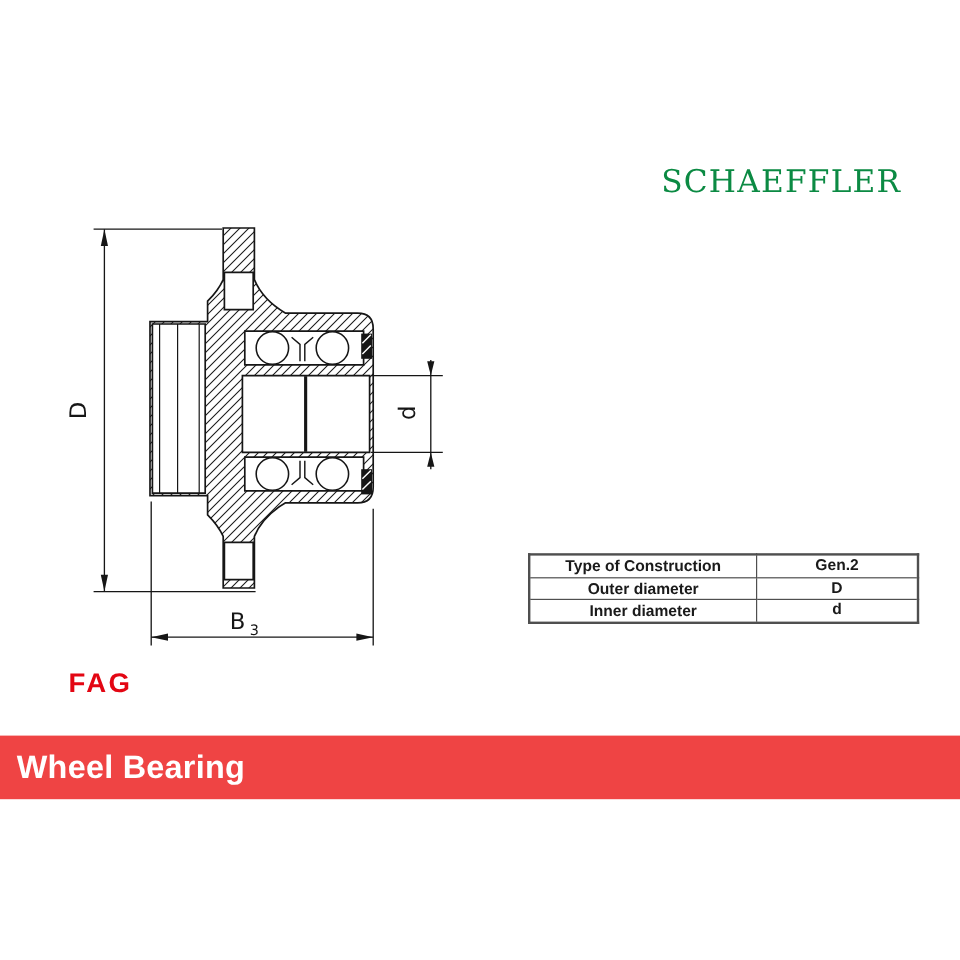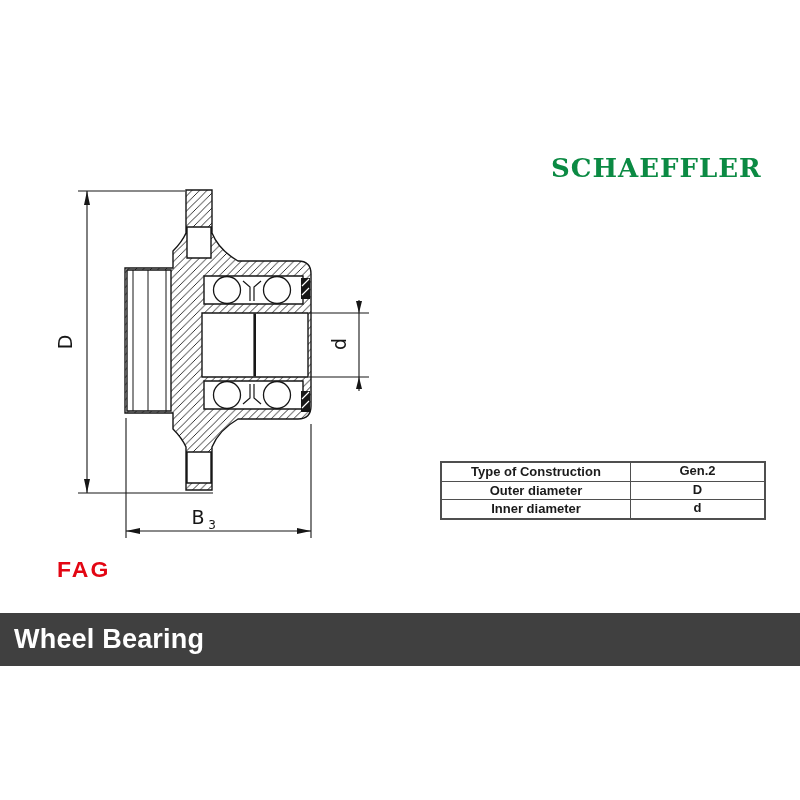--- a/index.html
+++ b/index.html
@@ -3,22 +3,22 @@
 <meta charset="utf-8">
 <style>
   html,body{margin:0;padding:0;}
   body{
     width:800px;height:800px;background:#ffffff;position:relative;overflow:hidden;
     font-family:"Liberation Sans", sans-serif;
   }
   
   .schaeffler{
     position:absolute;left:551px;top:139px;
-    font-family:"DejaVu Serif", serif;font-weight:bold;
-    font-size:26px;letter-spacing:1px;color:#0b8a43;line-height:26px;margin-top:16px;
+    font-family:"DejaVu Serif", serif;font-weight:normal;
+    font-size:26px;letter-spacing:1px;color:#0b8a43;line-height:26px;
   }
   
   .drawing{position:absolute;left:50px;top:170px;width:340px;height:380px;}
   
   .spec-table-wrap{position:absolute;left:440px;top:461px;}
   table.spec{border-collapse:collapse;table-layout:fixed;width:311px;
     border:2px solid #4f4f4f;}
   table.spec td{
     border:1px solid #4f4f4f;height:16px;padding:0 4px;
     font-size:13px;font-weight:700;color:#1a1a1a;text-align:center;
@@ -29,21 +29,21 @@
   td sub{font-size:9px;}
   
   .fag{
     position:absolute;left:14px;top:553px;
     font-size:23px;font-weight:700;letter-spacing:2px;color:#e30613;
     line-height:33px;transform:scaleY(0.98);margin-left:43px;
   }
   
   .banner{
     position:absolute;left:0;top:613px;width:800px;height:53px;
-    background:#404040;display:flex;align-items:center;
+    background:#ef4444;display:flex;align-items:center;
   }
   .banner-title{
     color:#ffffff;font-size:27px;font-weight:700;padding-left:14px;
     letter-spacing:0.2px;
   }
 </style>
 </head>
 <body>
 
 <div class="schaeffler">SCHAEFFLER</div>

